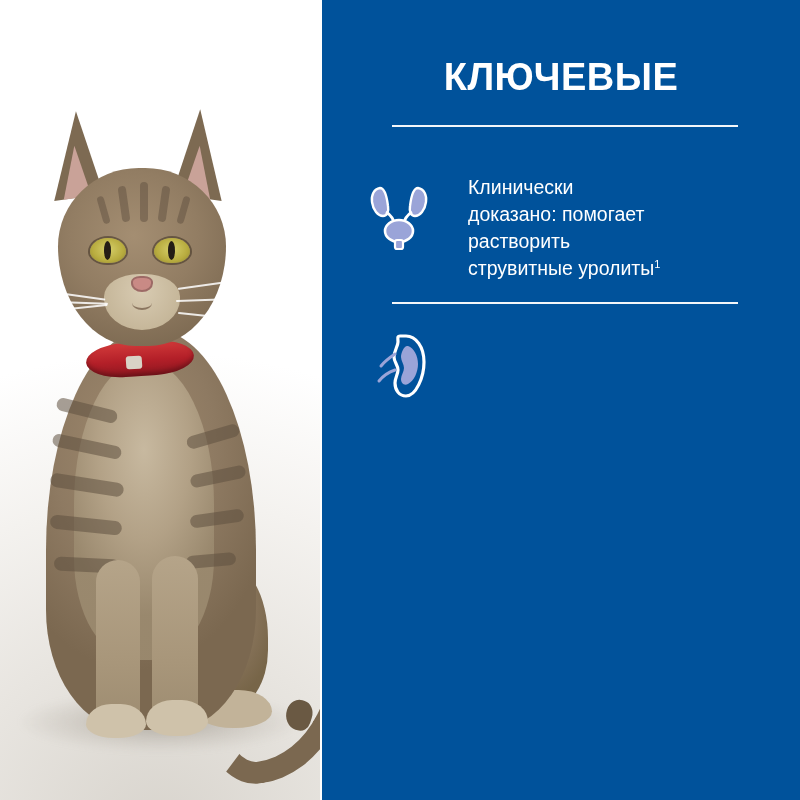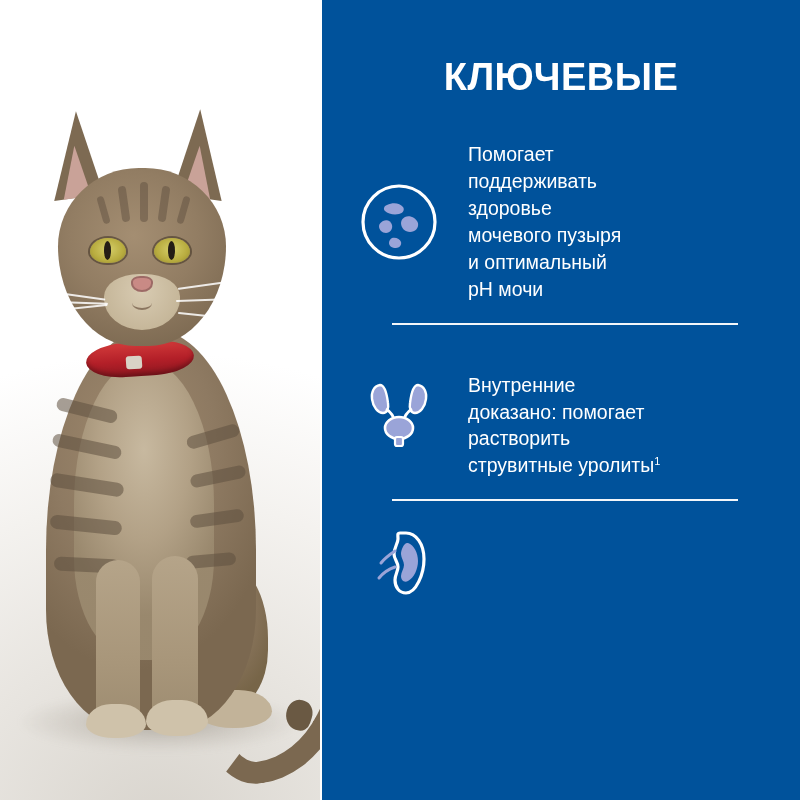--- a/index.html
+++ b/index.html
@@ -439,52 +439,35 @@
   <div class="divider-strip"></div>
 
   <div class="blue-panel">
 
     <h1 class="headline">
       <span>КЛЮЧЕВЫЕ</span><br>
     </h1>
 
     <div class="benefits">
 
-      <div class="benefit">
-        <div class="benefit-icon">
-          <svg width="86" height="86" viewBox="0 0 86 86" aria-hidden="true">
-            <circle cx="43" cy="43" r="36" fill="none" stroke="#ffffff" stroke-width="3.2"></circle>
-            <path d="M31 26c6-3 13-2 16 2 2 3 0 6-4 7-5 1-11 0-14-3-2-2-1-5 2-6z" fill="#9aa4d8"></path>
-            <path d="M27 42c4-2 8 0 9 4 1 4-2 8-6 8-4 0-7-3-7-7 0-2 2-4 4-5z" fill="#9aa4d8"></path>
-            <path d="M49 38c5-2 11 1 13 6 1 5-3 9-8 9-5 0-9-4-9-9 0-3 2-5 4-6z" fill="#9aa4d8"></path>
-            <path d="M36 59c4-1 8 1 9 4 1 3-2 6-5 6-4 0-7-2-7-5 0-2 1-4 3-5z" fill="#9aa4d8"></path>
-          </svg>
-        </div>
-        <div class="benefit-text">Помогает
-поддерживать
-здоровье
-мочевого пузыря
-и оптимальный
-pH мочи</div>
-      </div>
 
       <hr class="rule">
 
       <div class="benefit">
         <div class="benefit-icon">
           <svg width="86" height="86" viewBox="0 0 86 86" aria-hidden="true">
             <path d="M24 16c-6 1-9 7-8 14 1 8 6 14 11 14 4 0 6-4 5-10-1-8-3-18-8-18z" fill="#9aa4d8" stroke="#ffffff" stroke-width="2.4"></path>
             <path d="M62 16c6 1 9 7 8 14-1 8-6 14-11 14-4 0-6-4-5-10 1-8 3-18 8-18z" fill="#9aa4d8" stroke="#ffffff" stroke-width="2.4"></path>
             <path d="M30 40c5 3 8 8 9 14M56 40c-5 3-8 8-9 14" fill="none" stroke="#ffffff" stroke-width="3"></path>
             <ellipse cx="43" cy="59" rx="14" ry="11" fill="#9aa4d8" stroke="#ffffff" stroke-width="2.6"></ellipse>
             <rect x="39" y="68" width="8" height="9" rx="2" fill="#9aa4d8" stroke="#ffffff" stroke-width="2.2"></rect>
           </svg>
         </div>
         <div class="benefit-text">
-          <span>Внутренние
+          <span>Клинически
 доказано: помогает
 растворить
 струвитные уролиты</span><sup>1</sup>
         </div>
       </div>
 
       <hr class="rule">
 
       <div class="benefit">
         <div class="benefit-icon">

